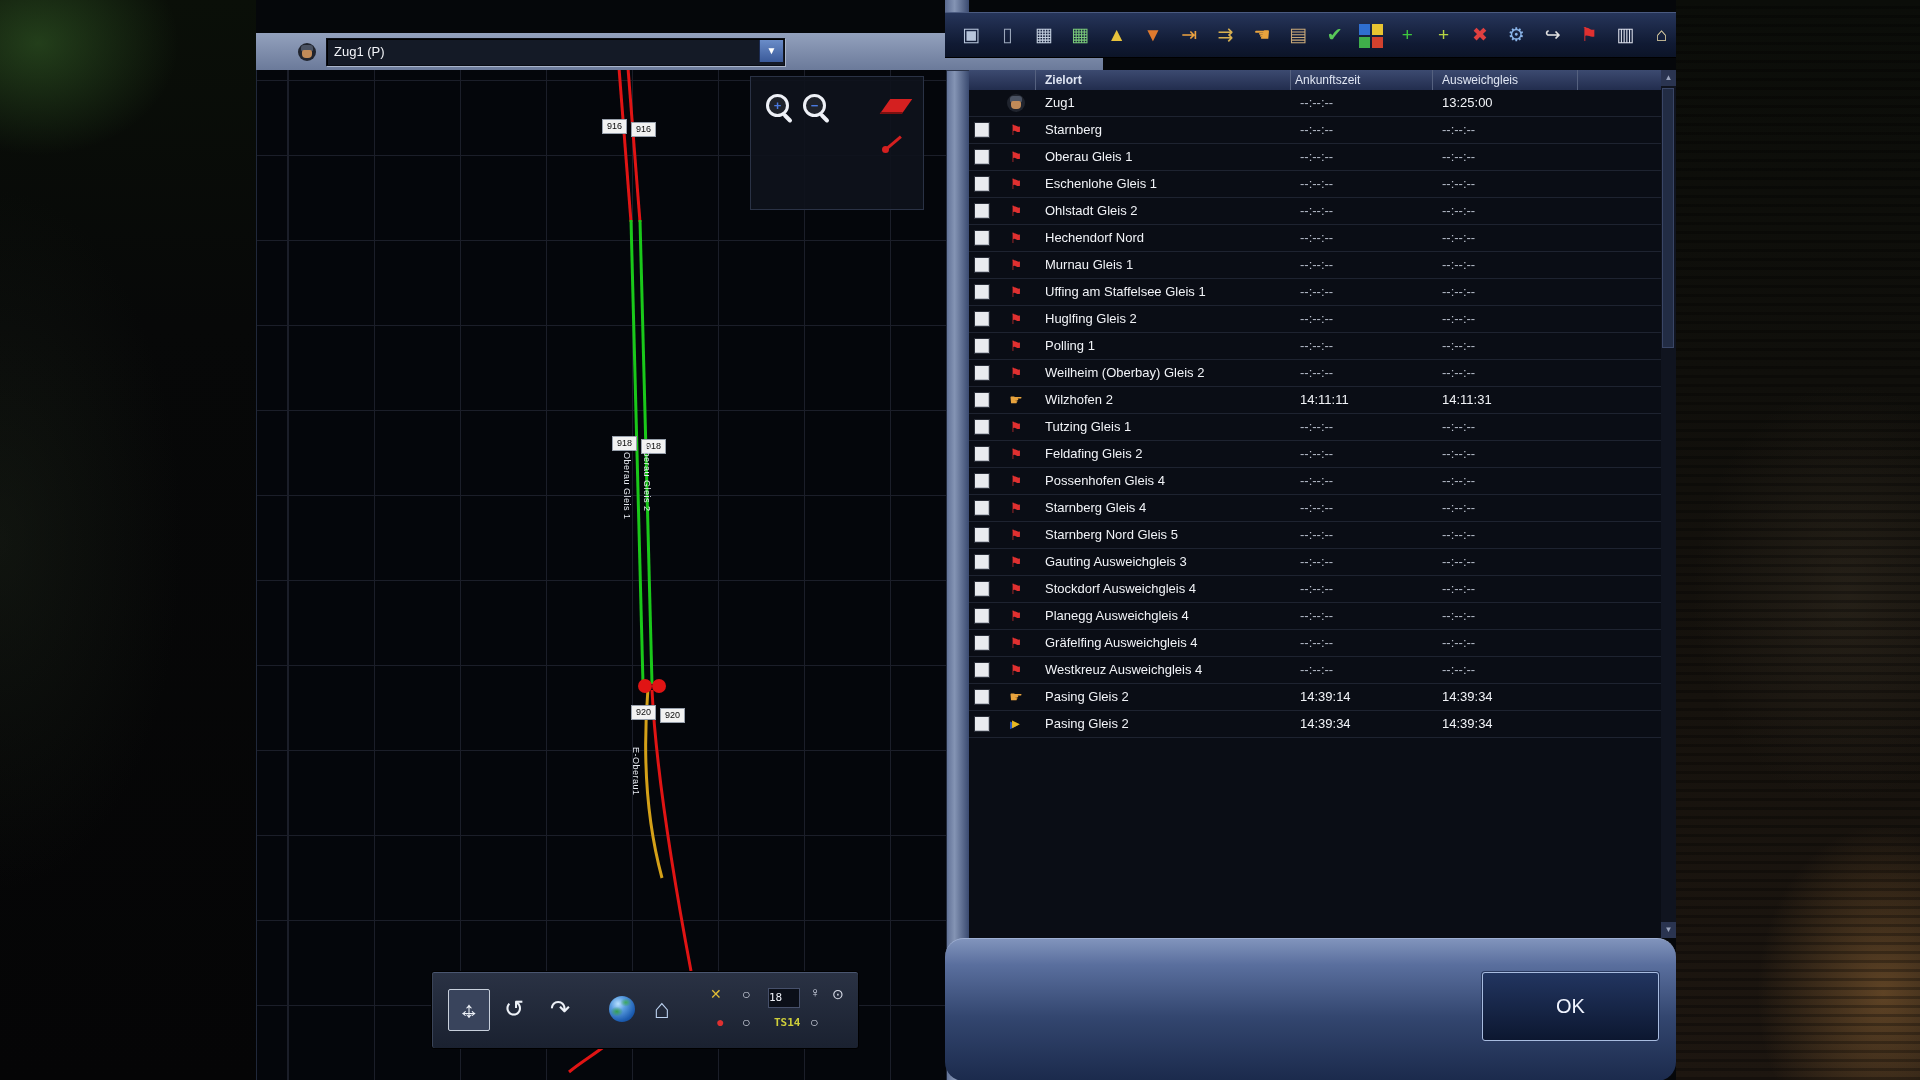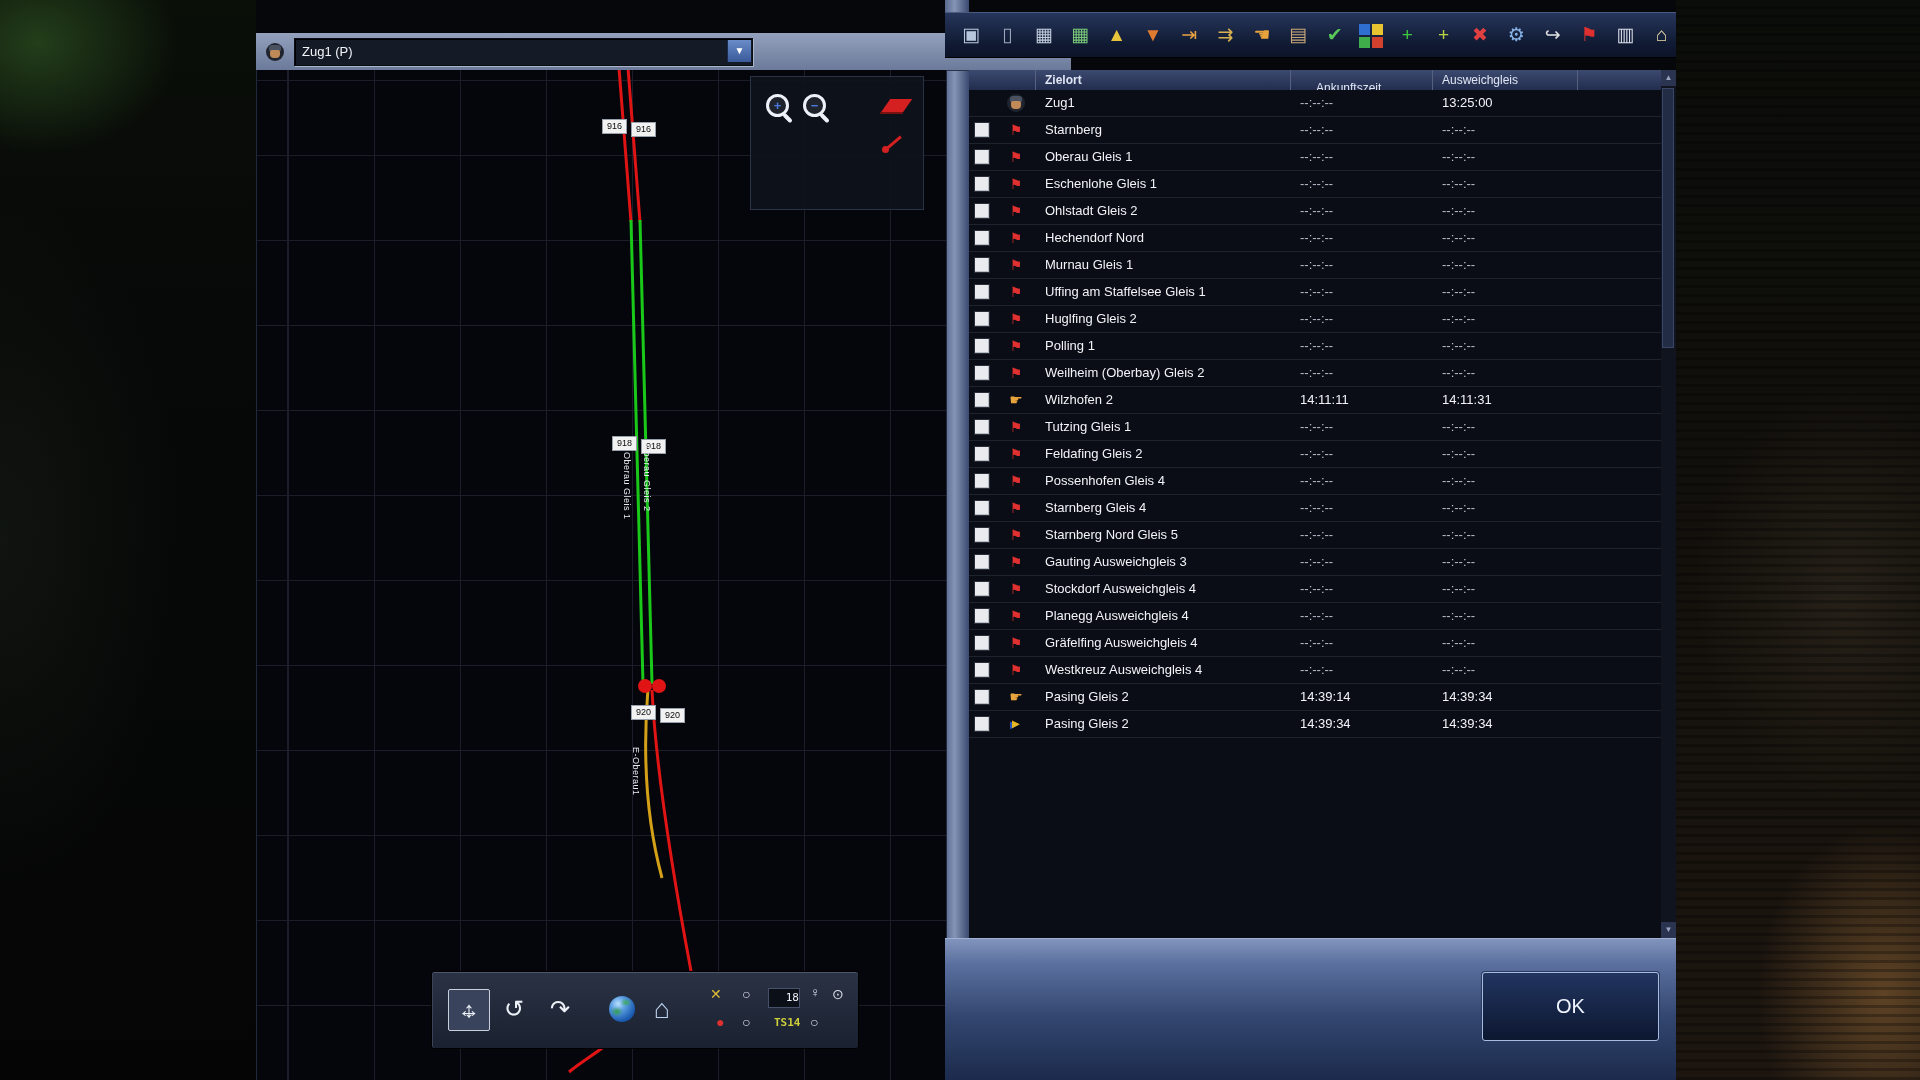--- a/index.html
+++ b/index.html
@@ -15,21 +15,21 @@
   .bg-right{position:absolute;left:1676px;top:0;width:244px;height:1080px;
     background:
       repeating-linear-gradient(0deg, rgba(0,0,0,.28) 0 3px, transparent 3px 9px),
       radial-gradient(180px 240px at 85% 92%, rgba(150,105,55,.55), transparent 70%),
       radial-gradient(220px 300px at 70% 55%, rgba(70,60,45,.35), transparent 70%),
       linear-gradient(180deg,#0b0d09 0%,#100f0b 35%,#16120d 65%,#1d1610 100%);}
 
   
   .map-topbar{position:absolute;left:256px;top:33px;width:815px;height:37px;
     background:linear-gradient(#93a1bd,#6b7a9a);border-bottom:1px solid #2a3348;
-    display:flex;align-items:center;}
+    display:flex;align-items:center;padding-left:32px;}
   .avatar{position:relative;width:18px;height:18px;border-radius:50%;
     background:#20242e;display:inline-block;flex:0 0 auto;}
   .avatar .cap{position:absolute;left:3px;top:2px;width:12px;height:6px;
     background:#4a5262;border-radius:3px 3px 1px 1px;}
   .avatar .face{position:absolute;left:4px;top:7px;width:10px;height:8px;
     background:#c08a58;border-radius:2px 2px 4px 4px;}
   .map-topbar .avatar{margin-left:10px;}
   .dropdown{position:relative;margin-left:10px;width:457px;height:26px;
     background:#141a26;border:1px solid #0a0d14;
     box-shadow:1px 1px 0 #aab6cc, inset 1px 1px 0 #000;}
@@ -83,21 +83,21 @@
   .mtb .b4{left:210px;font-size:27px;color:#bcd2f0;}
   .pan i{position:absolute;left:0;right:0;top:0;bottom:0;font-style:normal;
     display:flex;align-items:center;justify-content:center;font-weight:bold;font-size:22px;}
   .globe-ball{display:inline-block;width:26px;height:26px;border-radius:50%;margin-top:7px;
     background:
       radial-gradient(9px 7px at 30% 60%, rgba(50,160,70,.95), transparent 70%),
       radial-gradient(8px 6px at 65% 25%, rgba(60,170,80,.9), transparent 70%),
       radial-gradient(circle at 35% 30%, #b8e0ff 0%, #5a9de0 30%, #1c5cb0 70%, #0a3878 100%);}
   .st{position:absolute;font-size:14px;line-height:16px;}
   .st-box{position:absolute;width:30px;height:18px;background:#0b0f18;border:1px solid #46506a;
-    color:#eef1f7;font:11px/18px "DejaVu Sans Mono",monospace;text-align:right;}
+    color:#eef1f7;font:11px/18px "DejaVu Sans Mono",monospace;text-align:left;}
   .st-ts{position:absolute;color:#cfcf3a;font:bold 11px/14px "DejaVu Sans Mono",monospace;}
   .st-i0{left:278px;top:14px;} .st-i1{left:310px;top:14px;} .st-i2{left:336px;top:16px;}
   .st-i3{left:378px;top:12px;} .st-i4{left:400px;top:14px;} .st-i5{left:284px;top:42px;}
   .st-i6{left:310px;top:42px;} .st-i7{left:342px;top:44px;} .st-i8{left:378px;top:42px;}
 
   
   .divider{position:absolute;left:945px;top:0;width:24px;height:1080px;
     background:linear-gradient(90deg,#5a6a90,#8494b4 40%,#3a4a70);}
 
   
@@ -110,21 +110,21 @@
       linear-gradient(#2f6fd0,#2f6fd0),linear-gradient(#e8c431,#e8c431),
       linear-gradient(#3fae4a,#3fae4a),linear-gradient(#d2412e,#d2412e);
     background-size:11px 11px;background-repeat:no-repeat;
     background-position:2px 5px,15px 5px,2px 18px,15px 18px;}
 
   
   .table-header{position:absolute;left:969px;top:70px;width:692px;height:20px;
     background:linear-gradient(#3c4a70,#222d4e);border-bottom:1px solid #000;
     color:#dfe5f2;font-size:12px;}
   .table-header .hc{position:absolute;top:3px;}
-  .hc1{left:76px;font-weight:bold;} .hc2{left:347px;margin-top:8px;} .hc3{left:473px;}
+  .hc1{left:76px;font-weight:bold;} .hc2{left:326px;} .hc3{left:473px;}
   .hsep{position:absolute;top:0;width:1px;height:20px;background:#55617f;}
   .hsep1{left:66px;} .hsep2{left:321px;} .hsep3{left:463px;} .hsep4{left:608px;}
 
   .table-body{position:absolute;left:969px;top:90px;width:692px;height:848px;
     background:#0a0d15;}
   .trow{position:relative;width:692px;height:26px;border-bottom:1px solid #1e2330;}
   .cb{position:absolute;left:5px;top:5px;width:14px;height:14px;background:#e9ebef;
     border:1px solid #2a2e38;box-shadow:inset -1px -1px 0 #b8bcc4;}
   .ricon{position:absolute;left:38px;top:4px;width:18px;height:18px;text-align:center;}
   .ricon.flag{color:var(--flag,#e03030);font-size:14px;line-height:18px;}
@@ -139,21 +139,21 @@
   .scrollbar{position:absolute;left:1661px;top:70px;width:15px;height:868px;background:#10141f;}
   .sb-up,.sb-down{position:absolute;left:0;width:15px;height:16px;background:#2a3450;
     color:#9aa4bc;font-size:8px;text-align:center;line-height:16px;}
   .sb-up{top:0;} .sb-down{bottom:0;}
   .sb-thumb{position:absolute;left:1px;top:18px;width:12px;height:260px;
     background:#222c44;border:1px solid #3a4666;box-sizing:border-box;}
 
   
   .footer{position:absolute;left:945px;top:938px;width:731px;height:142px;
     background:linear-gradient(180deg,#8194bc 0%,#5a6f9e 18%,#33466f 55%,#1b2a4c 100%);
-    border-top:1px solid #9fb0d4;}
+    border-top:1px solid #9fb0d4;border-radius:19px;}
   .ok{position:absolute;left:537px;top:33px;width:177px;height:69px;
     background:linear-gradient(#223560,#0c1730);border:1px solid #a8bce0;border-radius:3px;
     box-shadow:0 0 0 1px #2a3a60;color:#f0f4ff;font-size:20px;
     font-family:"Liberation Sans",sans-serif;}
 </style>
 </head>
 <body>
 
 <div id="screen">
 

